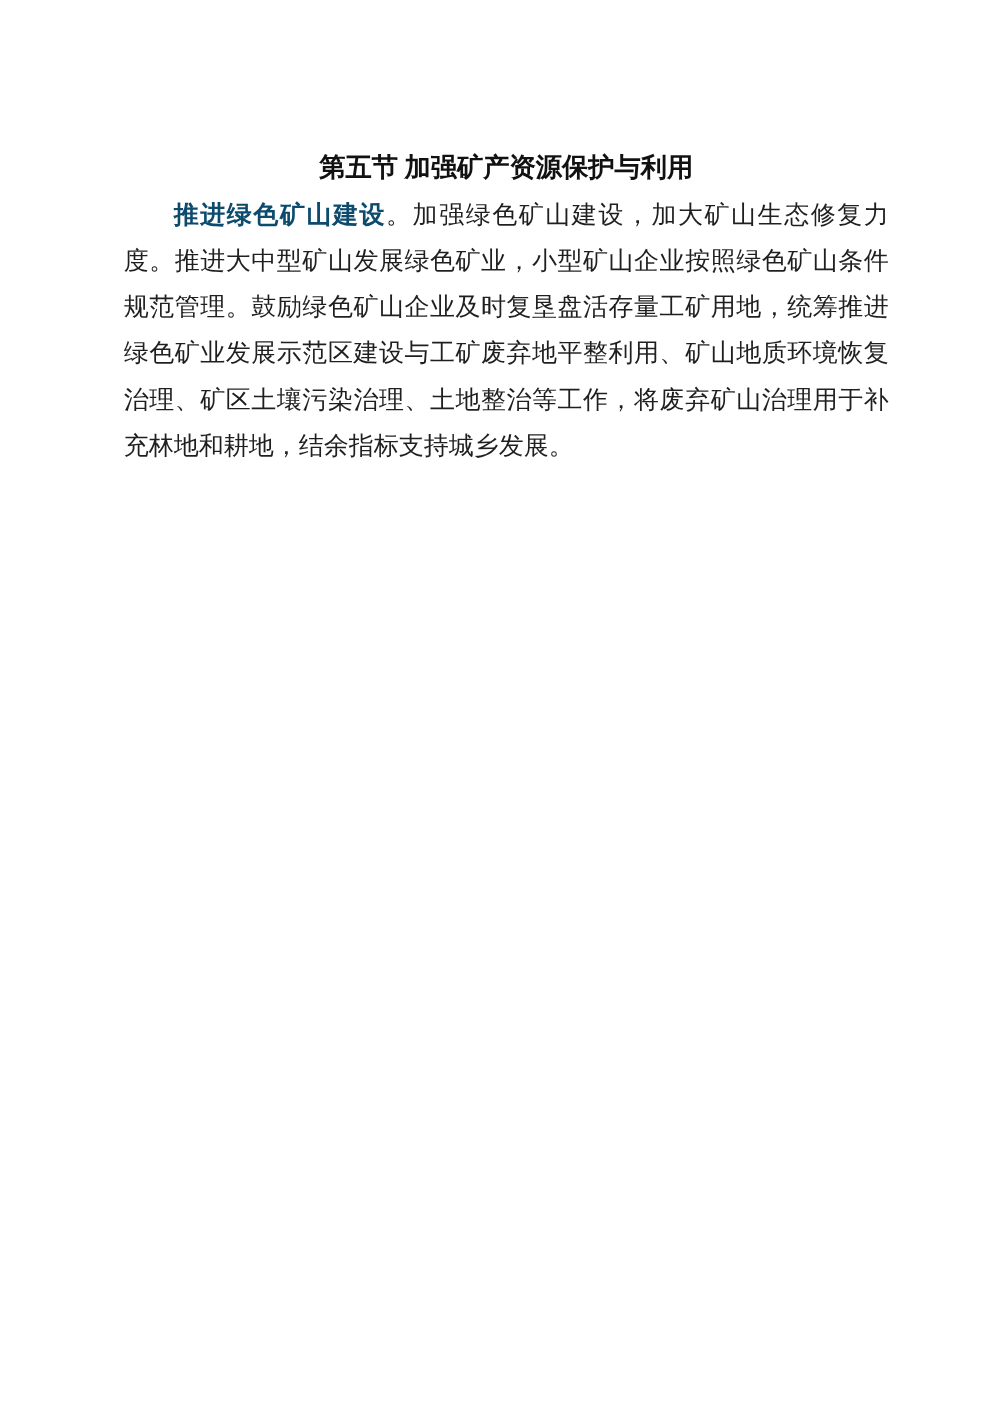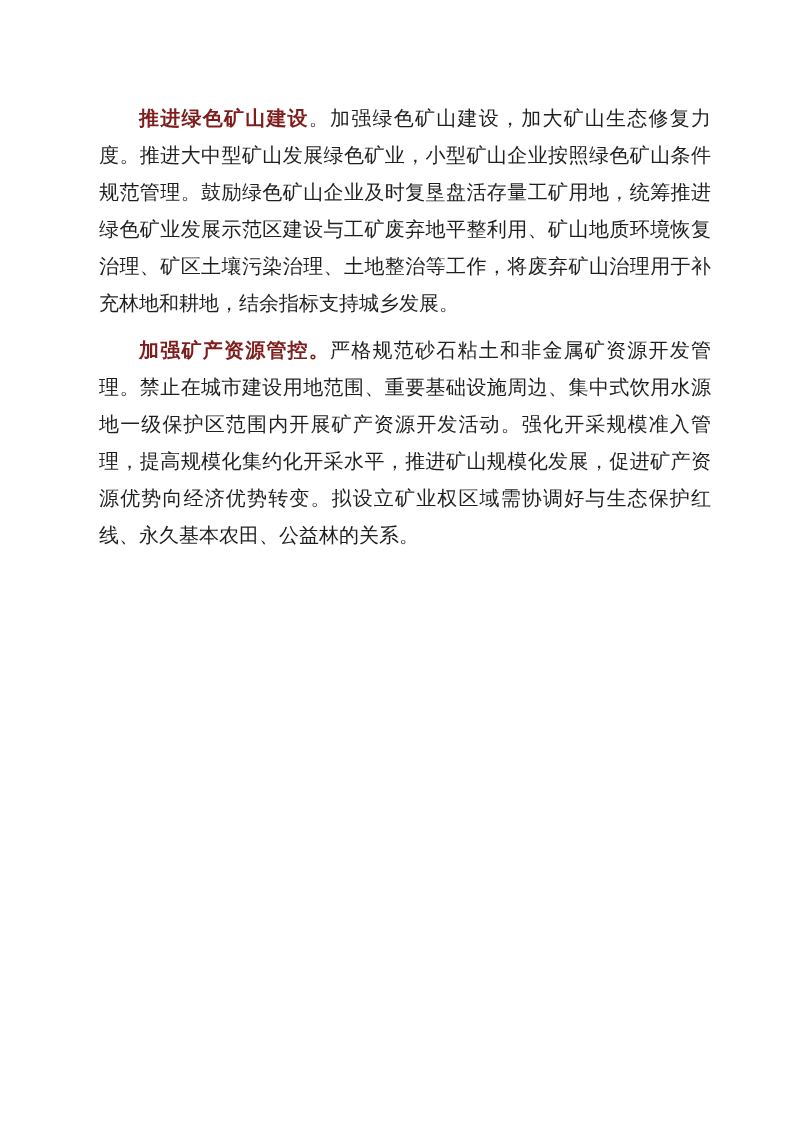--- a/index.html
+++ b/index.html
@@ -31,21 +31,21 @@
     margin: 0;
   }
   .para.indent {
     text-indent: 40px;
   }
   .para.spaced {
     margin-top: 10px;
   }
   .lead {
     font-weight: bold;
-    color: #7f1d1d;
+    color: #0c4a6e;
   }
   .heading {
     font-family: "Liberation Serif", "DejaVu Serif", serif;
     font-size: 21px;
     font-weight: bold;
     color: #111111;
     text-align: center;
     line-height: 40px;
     margin: 14px 0 0 0;
   }
@@ -62,20 +62,20 @@
     color: #333333;
   }
 </style>
 </head>
 <body>
 
 <div class="page">
   <div class="content">
 
 
+    <h2 class="heading">第五节 加强矿产资源保护与利用</h2>
 
     <p class="para indent"><span class="lead">推进绿色矿山建设</span><span>。</span><span>加强绿色矿山建设，加大矿山生态修复力度。推进大中型矿山发展绿色矿业，小型矿山企业按照绿色矿山条件规范管理。鼓励绿色矿山企业及时复垦盘活存量工矿用地，统筹推进绿色矿业发展示范区建设与工矿废弃地平整利用、矿山地质环境恢复治理、矿区土壤污染治理、土地整治等工作，将废弃矿山治理用于补充林地和耕地，结余指标支持城乡发展。</span></p>
 
-    <p class="para indent spaced"><span class="lead">加强矿产资源管控。</span><span></span><span>严格规范砂石粘土和非金属矿资源开发管理。禁止在城市建设用地范围、重要基础设施周边、集中式饮用水源地一级保护区范围内开展矿产资源开发活动。强化开采规模准入管理，提高规模化集约化开采水平，推进矿山规模化发展，促进矿产资源优势向经济优势转变。拟设立矿业权区域需协调好与生态保护红线、永久基本农田、公益林的关系。</span></p>
 
   </div>
 
 </div>
 
 </body></html>

